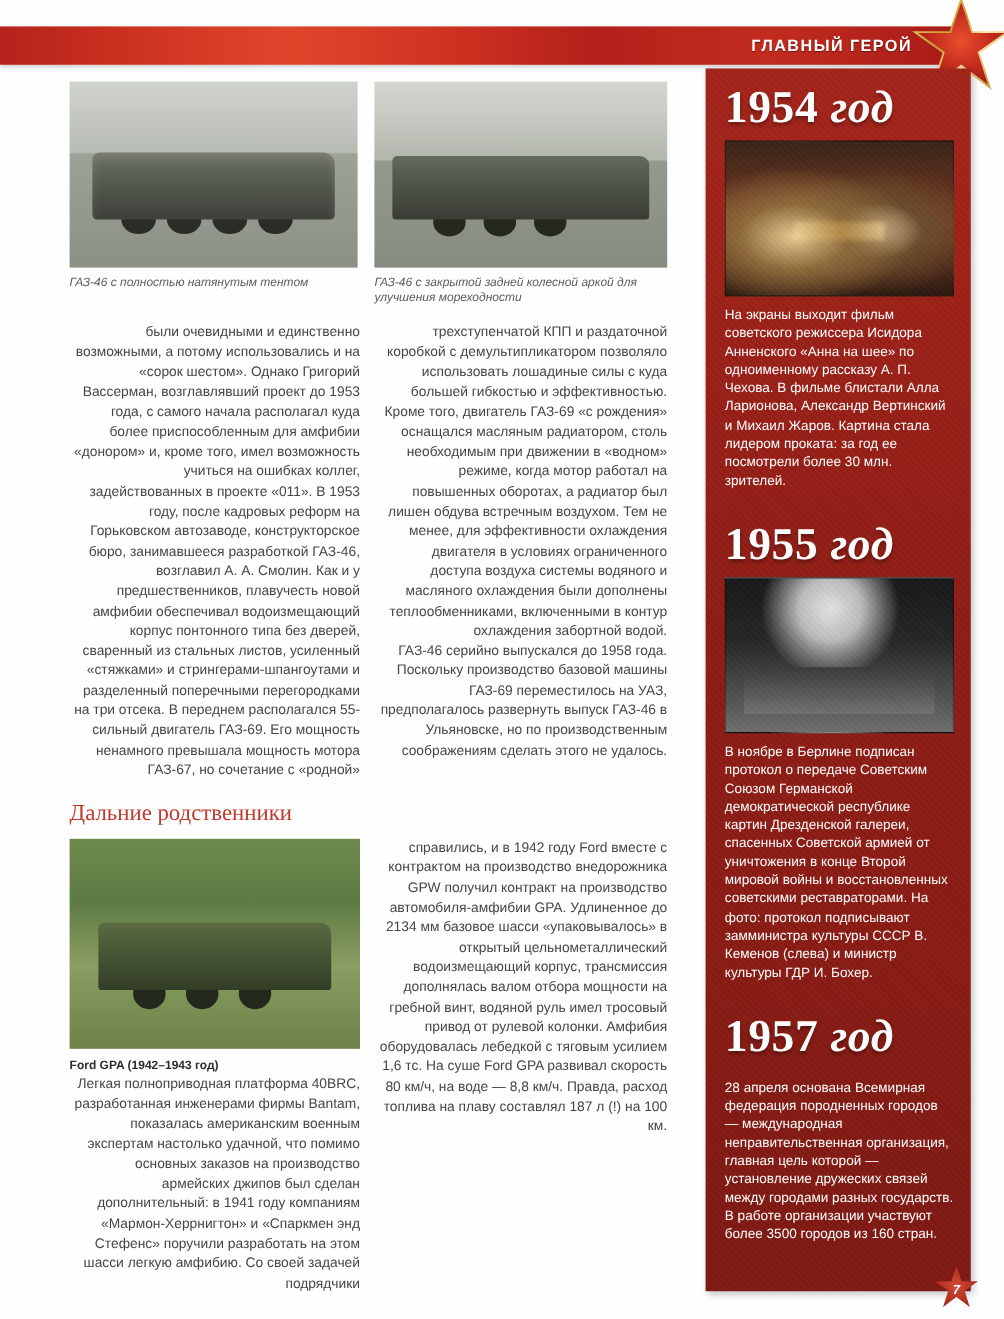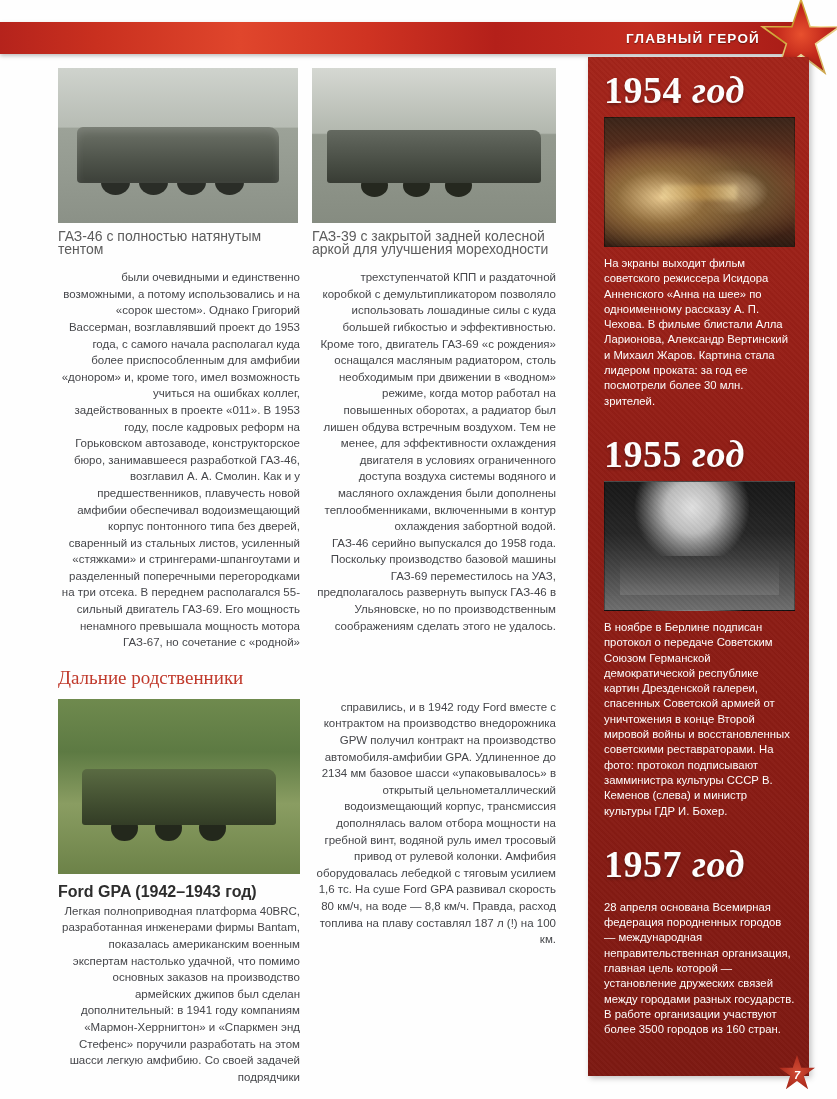--- a/index.html
+++ b/index.html
@@ -69,21 +69,21 @@
     content:"";position:absolute;left:6%;top:40%;width:88%;height:34%;
     background:linear-gradient(180deg,#646960 0%,#474c43 65%,#383c34 100%);
     border-radius:4px 8px 3px 3px;
   }
   .ph-gaz2::before{
     content:"";position:absolute;left:20%;top:68%;width:11%;height:15%;
     background:#25281f;border-radius:50%;
     box-shadow:42px 0 0 #25281f, 84px 0 0 #25281f;
   }
   .cap{
-    font-size:14px;line-height:12.6px;color:#5c5c5c;
+    font-style:italic;font-size:10px;line-height:12.6px;color:#5c5c5c;
     margin-top:7px;
   }
 
   .cols{display:flex;gap:14px;margin-top:14px;}
   .col{width:242px;}
   .col p{
     margin:0;font-size:11.5px;line-height:16.6px;color:#45464a;
     text-align:right;
   }
   .col p + p{margin-top:0;}
@@ -102,21 +102,21 @@
     content:"";position:absolute;left:10%;top:40%;width:80%;height:32%;
     background:linear-gradient(180deg,#5a6b42 0%,#3e4a2e 70%,#333d26 100%);
     border-radius:5px 9px 3px 3px;
   }
   .ph-ford::before{
     content:"";position:absolute;left:22%;top:66%;width:11%;height:15%;
     background:#23281c;border-radius:50%;
     box-shadow:44px 0 0 #23281c, 88px 0 0 #23281c;
   }
   .ford-title{
-    font-size:16px;font-weight:bold;color:#2d2d2d;margin:9px 0 2px 0;
+    font-size:10px;font-weight:bold;color:#2d2d2d;margin:9px 0 2px 0;
   }
 
   
   .sidebar{
     position:absolute;left:588px;top:57px;width:221px;height:1019px;
     background:
       linear-gradient(180deg,#a3241a 0%,#9d2118 18%,#8e1d15 45%,#8a1c14 70%,#7d1912 100%);
     box-shadow:2px 2px 6px rgba(0,0,0,.25);
   }
   .sidebar::after{
@@ -187,21 +187,21 @@
 
   <div class="main">
 
     <div class="photo-row">
       <div class="photo-a">
         <div class="ph ph-gaz1"></div>
         <div class="cap">ГАЗ-46 с полностью натянутым тентом</div>
       </div>
       <div class="photo-b">
         <div class="ph ph-gaz2"></div>
-        <div class="cap">ГАЗ-39 с закрытой задней колесной аркой для улучшения мореходности</div>
+        <div class="cap">ГАЗ-46 с закрытой задней колесной аркой для улучшения мореходности</div>
       </div>
     </div>
 
     <div class="cols">
       <div class="col">
         <p>были очевидными и единственно возможными, а потому использовались и на «сорок шестом». Однако Григорий Вассерман, возглавлявший проект до 1953 года, с самого начала располагал куда более приспособленным для амфибии «донором» и, кроме того, имел возможность учиться на ошибках коллег, задействованных в проекте «011». В 1953 году, после кадровых реформ на Горьковском автозаводе, конструкторское бюро, занимавшееся разработкой ГАЗ-46, возглавил А. А. Смолин. Как и у предшественников, плавучесть новой амфибии обеспечивал водоизмещающий корпус понтонного типа без дверей, сваренный из стальных листов, усиленный «стяжками» и стрингерами-шпангоутами и разделенный поперечными перегородками на три отсека. В переднем располагался 55-сильный двигатель ГАЗ-69. Его мощность ненамного превышала мощность мотора ГАЗ-67, но сочетание с «родной»</p>
       </div>
       <div class="col">
         <p>трехступенчатой КПП и раздаточной коробкой с демультипликатором позволяло использовать лошадиные силы с куда большей гибкостью и эффективностью. Кроме того, двигатель ГАЗ-69 «с рождения» оснащался масляным радиатором, столь необходимым при движении в «водном» режиме, когда мотор работал на повышенных оборотах, а радиатор был лишен обдува встречным воздухом. Тем не менее, для эффективности охлаждения двигателя в условиях ограниченного доступа воздуха системы водяного и масляного охлаждения были дополнены теплообменниками, включенными в контур охлаждения забортной водой.</p>
         <p>ГАЗ-46 серийно выпускался  до 1958 года. Поскольку производство базовой машины ГАЗ-69 переместилось на УАЗ, предполагалось развернуть выпуск ГАЗ-46 в Ульяновске, но по производственным соображениям сделать этого не удалось.</p>

